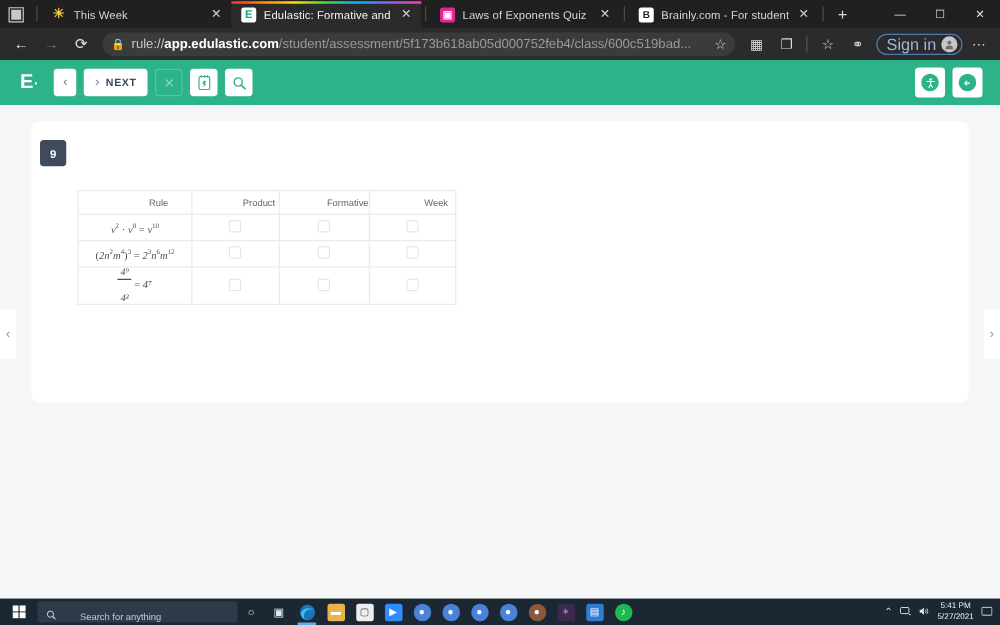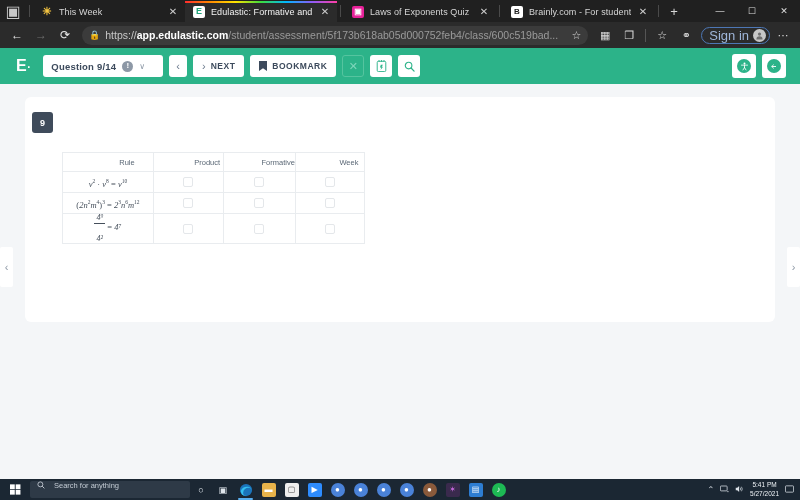--- a/index.html
+++ b/index.html
@@ -169,21 +169,21 @@
   .side-arrow.right { right: 0; }
 
   
   .taskbar {
     position: absolute; bottom: 0; left: 0; width: 800px; height: 21px;
     background: #1b2733; display: flex; align-items: center; padding: 0 2px;
   }
   .tb-start { width: 26px; height: 21px; display:flex; align-items:center; justify-content:center; color:#fff; font-size: 10px; }
   .searchbox {
     width: 160px; height: 17px; background: #2e3a47; border-radius: 2px;
-    display: flex; align-items: flex-start; gap: 9px; padding: 0 7px; margin-left: 2px;
+    display: flex; align-items: flex-end; gap: 19px; padding: 0 7px; margin-left: 2px;
   }
   .searchbox .s-ico { color: #cfd6de; font-size: 8px; }
   .searchbox .s-txt { color: #c3cbd4; font-size: 7.5px; }
   .tsk-ico { width: 22px; height: 21px; display:flex; align-items:center; justify-content:center; color:#dfe5eb; font-size: 9px; }
   .app-ico {
     width: 14px; height: 14px; border-radius: 2px; display:flex; align-items:center; justify-content:center;
     font-size: 8px; color: #fff; line-height: 1;
   }
   .app-slot { width: 23px; height: 21px; display:flex; align-items:center; justify-content:center; position: relative; }
   .app-slot.active::after {
@@ -240,21 +240,21 @@
     </div>
   </div>
 
   <div class="addrbar">
     <div class="nav-ico">←</div>
     <div class="nav-ico dim">→</div>
     <div class="nav-ico">⟳</div>
 
     <div class="omnibox">
       <span class="lock-ico">🔒</span>
-      <span class="url"><span class="u-scheme">https://</span><span class="u-host">app.edulastic.com</span><span class="u-path">/student/assessment/5f173b618ab05d000752feb4/class/600c519bad...</span></span>
+      <span class="url"><span class="u-scheme">rule://</span><span class="u-host">app.edulastic.com</span><span class="u-path">/student/assessment/5f173b618ab05d000752feb4/class/600c519bad...</span></span>
       <span class="star-ico">☆</span>
     </div>
 
     <div class="tool-ico">▦</div>
     <div class="tool-ico">❐</div>
     <div class="vsep"></div>
     <div class="tool-ico">☆</div>
     <div class="tool-ico">⚭</div>
 
     <div class="signin">
@@ -267,41 +267,28 @@
       </span>
     </div>
     <div class="tool-ico">⋯</div>
   </div>
 
   <div class="app-toolbar">
     <div class="brand">
       <span>E</span><span class="dot">·</span>
     </div>
 
-    <div class="qbox">
-      <span class="qlabel">Question 9/14</span>
-      <span class="info-ico">!</span>
-      <span class="caret">∨</span>
-    </div>
 
     <div class="tb-btn arrow">‹</div>
 
     <div class="tb-btn">
       <span class="arrow" style="color:#6b7a8d;font-size:11px;">›</span>
       <span class="lbl">NEXT</span>
     </div>
 
-    <div class="tb-btn">
-      <span>
-        <svg width="8" height="10" viewBox="0 0 8 10">
-            <path d="M0 0h8v10L4 7.2 0 10z" fill="#3c4a5c"></path>
-          </svg>
-      </span>
-      <span class="lbl">BOOKMARK</span>
-    </div>
 
     <div class="tb-ghost">✕</div>
 
     <div class="tb-icobtn">
       <svg width="11" height="12" viewBox="0 0 12 14">
         <rect x="1" y="1.5" width="10" height="12" rx="1.4" fill="none" stroke="#2cb389" stroke-width="1.1"></rect>
         <rect x="2.6" y="0" width="1" height="2.2" fill="#2cb389"></rect>
         <rect x="5.5" y="0" width="1" height="2.2" fill="#2cb389"></rect>
         <rect x="8.4" y="0" width="1" height="2.2" fill="#2cb389"></rect>
         <path d="M5.2 5.4h2.5l-1.5 2.6h1.6l-2.9 3.6.9-2.9H4.2z" fill="#2cb389"></path>

